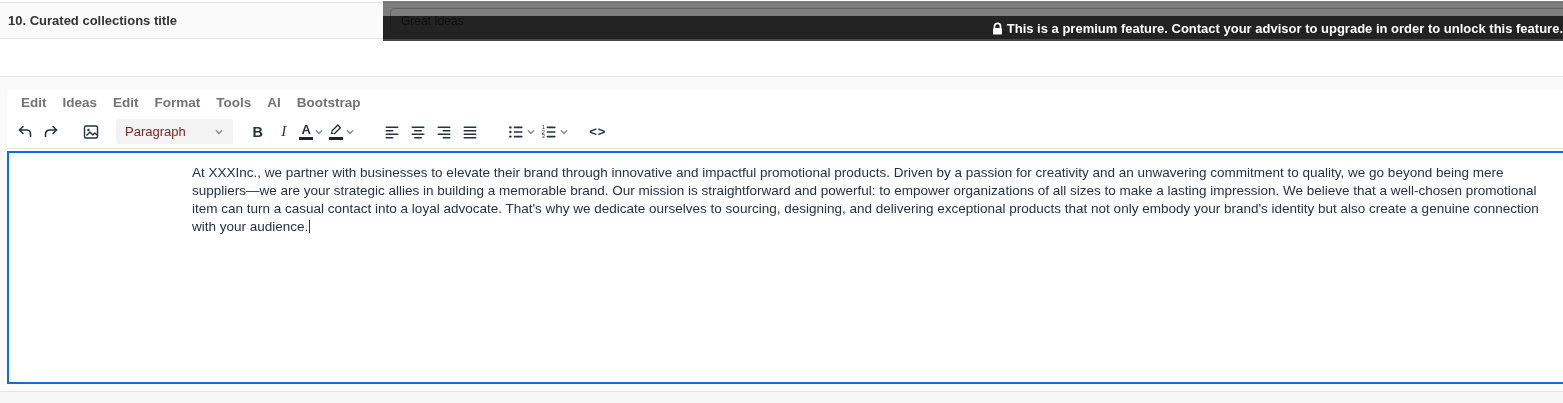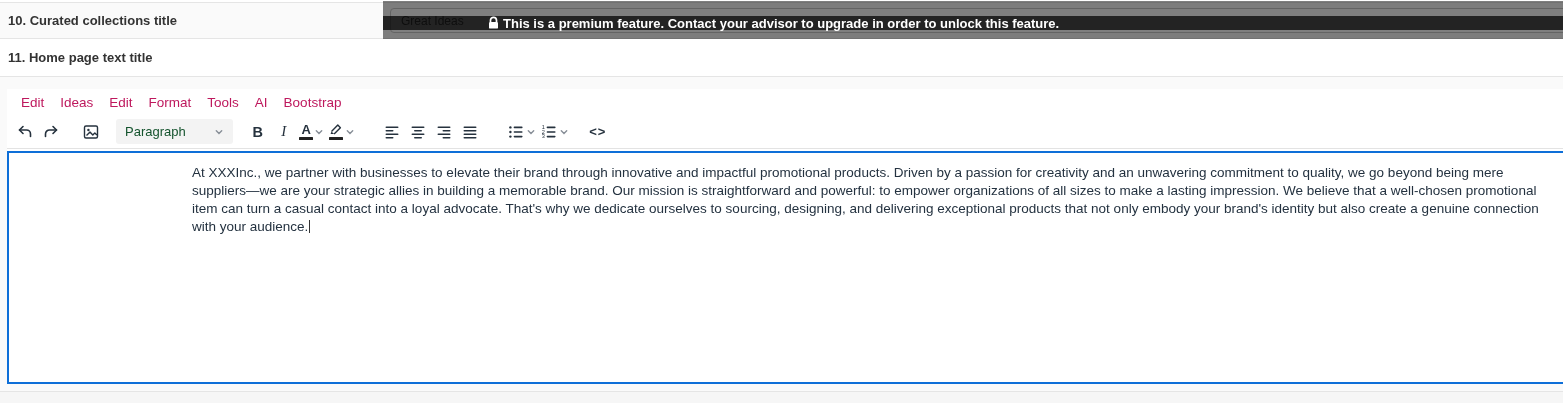--- a/index.html
+++ b/index.html
@@ -22,41 +22,41 @@
     flex:1 1 auto;height:25px;box-sizing:border-box;margin-left:7px;margin-right:-4px;
     border:1px solid #c9c9c9;border-radius:4px;background:#fff;
     padding:0 10px;font-size:12px;color:#666;font-family:inherit;outline:none;
   }
   
   .premium-overlay{
     position:absolute;top:-2px;bottom:-1px;left:0;right:0;
     background:rgba(0,0,0,0.5);z-index:5;
   }
   .premium-bar{
-    position:absolute;left:0;right:0;top:15px;height:14px;
+    position:absolute;left:0;right:0;top:15px;height:25px;
     background:rgba(0,0,0,0.72);
-    display:flex;align-items:center;justify-content:flex-start;
+    display:flex;align-items:center;justify-content:flex-end;
     padding-left:104px;gap:3px;
     color:#fff;font-size:13px;font-weight:bold;white-space:nowrap;
   }
   
   .row-12 .cell-field{padding:12px 0 0 7px;box-sizing:border-box;}
   .editor{background:#fff;margin-right:-6px;}
   .menubar{display:flex;align-items:center;height:26px;padding-left:6px;}
-  .menu-item{padding:3px 8px;font-size:13.5px;color:#be185d;border-radius:3px;cursor:default;}
+  .menu-item{padding:3px 8px;font-size:13.5px;color:#737373;border-radius:3px;cursor:default;font-weight:bold;}
   .toolbar{display:flex;align-items:center;height:33px;padding-left:5px;border-bottom:1px solid #e3e3e3;color:#26323e;}
   .tbtn{height:26px;min-width:26px;display:flex;align-items:center;justify-content:center;border-radius:3px;color:#26323e;}
   .tbtn.split{padding:0 2px;gap:1px;}
   .spacer{flex:0 0 14px;}
   .spacer.sm{flex-basis:8px;}
   .spacer.lg{flex-basis:22px;}
   .format-select{
     height:25px;box-sizing:border-box;min-width:98px;margin:0 4px;
     background:#f3f3f3;border-radius:3px;display:flex;align-items:center;
-    justify-content:space-between;padding:0 9px;font-size:13px;color:#14532d;gap:28px;
+    justify-content:space-between;padding:0 9px;font-size:13px;color:#7f1d1d;gap:28px;
   }
   .glyph-b{font-weight:800;font-size:14.5px;}
   .glyph-i{font-style:italic;font-size:15px;font-family:"Liberation Serif",serif;}
   .stack{display:flex;flex-direction:column;align-items:center;line-height:1;}
   .glyph-a{font-size:13px;font-weight:600;}
   .color-bar{width:14px;height:3px;background:#222;margin-top:1px;border-radius:0.5px;}
   .glyph-code{font-size:13px;font-weight:600;letter-spacing:1px;}
   .content-area{
     margin-top:2px;height:233px;box-sizing:border-box;
     border:2px solid #0e6fd8;background:#fff;
@@ -87,23 +87,20 @@
               <rect x="2" y="6" width="9" height="6.6" rx="1.2" fill="#fff"></rect>
             </svg>
           </span>
           <span>This is a premium feature. Contact your advisor to upgrade in order to unlock this feature.</span>
         </div>
       </div>
     </div>
   </div>
 
   <div class="row row-11 alt">
-    <div class="cell-label">
-      <span class="lbl">11. Home page text title</span>
-    </div>
   </div>
 
   <div class="row row-12">
     <div class="cell-field">
       <div class="editor">
 
         <div class="menubar">
           <span class="menu-item">Edit</span>
           <span class="menu-item">Ideas</span>
           <span class="menu-item">Edit</span>

